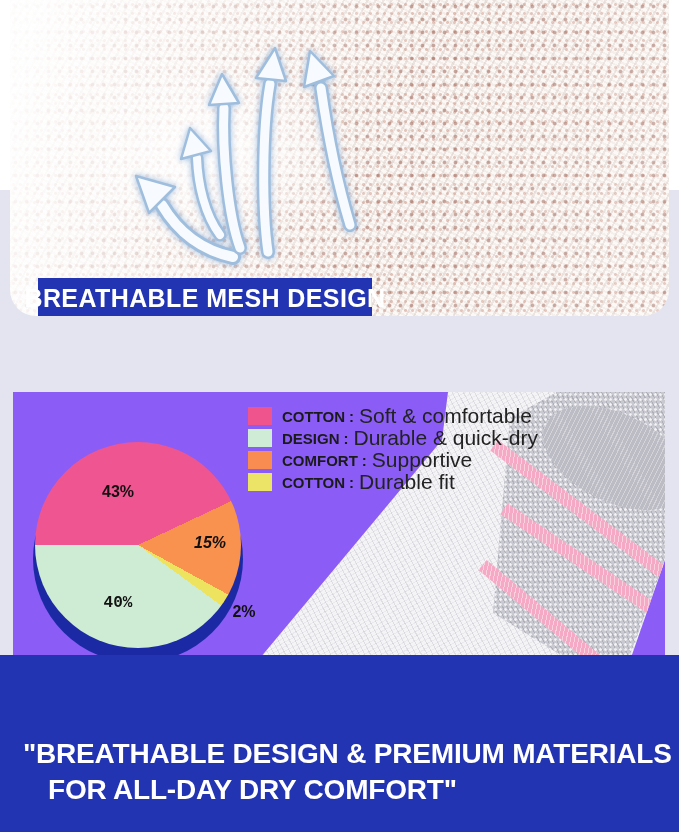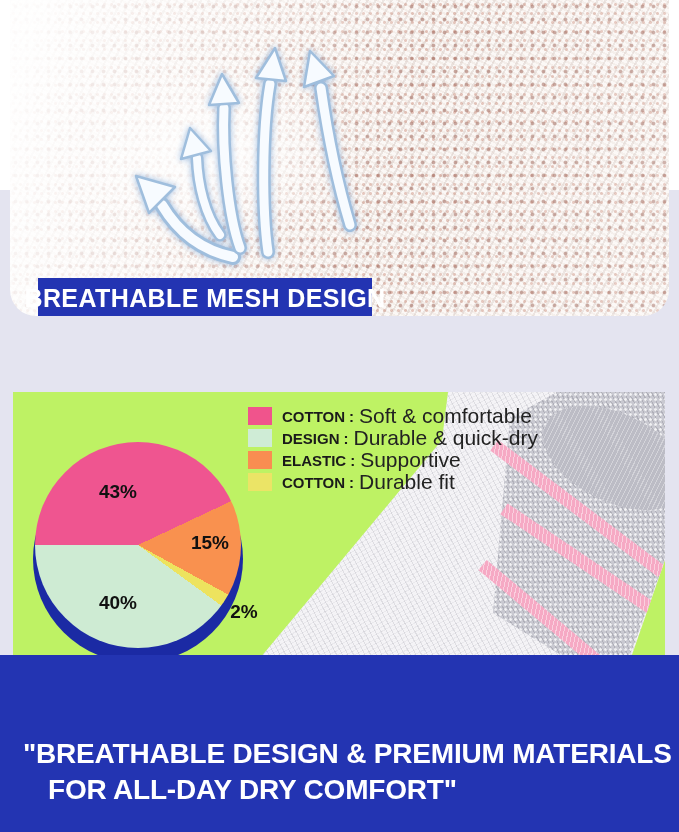--- a/index.html
+++ b/index.html
@@ -22,21 +22,21 @@
       repeating-linear-gradient(28deg, rgba(236,226,220,.55) 0 2px, rgba(255,255,255,.06) 2px 5px);
     background-size:auto,auto,11px 13px,7px 9px,auto,auto;
   }
   .arrows-svg{position:absolute;left:0;top:0;filter:drop-shadow(0 0 3px rgba(96,146,205,.6));}
   .mesh-banner{
     position:absolute;left:28px;top:278px;width:334px;height:41px;
     display:flex;align-items:center;justify-content:center;
     color:#fff;font-size:25px;font-weight:bold;letter-spacing:.4px;white-space:nowrap;
   }
   
-  .panel{position:absolute;left:13px;top:392px;width:652px;height:326px;background:#bef264;}
+  .panel{position:absolute;left:13px;top:392px;width:652px;height:326px;background:#8b5cf6;}
   
   .sock{
     position:absolute;left:0;top:0;width:652px;height:326px;
     clip-path:polygon(435px 0,652px 0,652px 168px,597px 326px,197px 326px,429px 48px);
     background-color:#f4f3f6;
     background-image:
       repeating-linear-gradient(62deg, rgba(138,138,150,.20) 0 1px, rgba(0,0,0,0) 1px 5px),
       repeating-linear-gradient(152deg, rgba(160,160,172,.12) 0 1px, rgba(0,0,0,0) 1px 4px);
   }
   .sock-gray{
@@ -65,26 +65,26 @@
   .swatch{width:24px;height:18px;margin-right:10px;flex:0 0 auto;}
   .leg-label{font-weight:bold;font-size:15px;color:#1a1a1a;white-space:pre;}
   .leg-sep{font-weight:bold;font-size:15px;color:#1a1a1a;margin:0 5px 0 4px;}
   .leg-desc{font-size:21px;color:#222;white-space:nowrap;}
   
   .pie-area{position:absolute;left:22px;top:50px;width:260px;height:236px;}
   .pie-base{position:absolute;left:-2px;top:13px;width:210px;height:208px;border-radius:50%;}
   .pie{position:absolute;left:0;top:0;width:206px;height:206px;border-radius:50%;}
   .pie-label{
     position:absolute;transform:translate(-50%,-50%);
-    font-size:19px;font-weight:bold;color:#111;white-space:nowrap;
+    font-size:16px;font-weight:bold;color:#111;white-space:nowrap;
   }
   .pl-cotton{left:83px;top:50px;}
-  .pl-elastic{left:175px;top:101px;}
+  .pl-elastic{left:175px;top:101px;font-style:italic;}
   .pl-spandex{left:209px;top:170px;}
-  .pl-nylon{left:83px;top:161px;}
+  .pl-nylon{left:83px;top:161px;font-family:Liberation Mono, monospace;}
   
   .bottom-banner{position:absolute;left:0;top:655px;width:679px;height:177px;}
   .quote{position:absolute;left:0;top:81px;width:679px;color:#fff;font-weight:bold;
     font-size:28px;line-height:36px;letter-spacing:-0.2px;white-space:nowrap;}
   .quote .l1{padding-left:23px;}
   .quote .l2{padding-left:48px;}
 </style>
 </head>
 <body>
 
@@ -139,21 +139,21 @@
       <span class="leg-desc">Soft &amp; comfortable</span>
     </div>
     <div class="legend-row">
       <span class="swatch" style="background-color: rgb(207, 236, 214);"></span>
       <span class="leg-label">DESIGN</span>
       <span class="leg-sep">:</span>
       <span class="leg-desc">Durable &amp; quick-dry</span>
     </div>
     <div class="legend-row">
       <span class="swatch" style="background-color: rgb(249, 141, 81);"></span>
-      <span class="leg-label">ELASTIC</span>
+      <span class="leg-label">COMFORT</span>
       <span class="leg-sep">:</span>
       <span class="leg-desc">Supportive</span>
     </div>
     <div class="legend-row">
       <span class="swatch" style="background-color: rgb(235, 228, 102);"></span>
       <span class="leg-label">COTTON</span>
       <span class="leg-sep">:</span>
       <span class="leg-desc">Durable fit</span>
     </div>
   </div>

